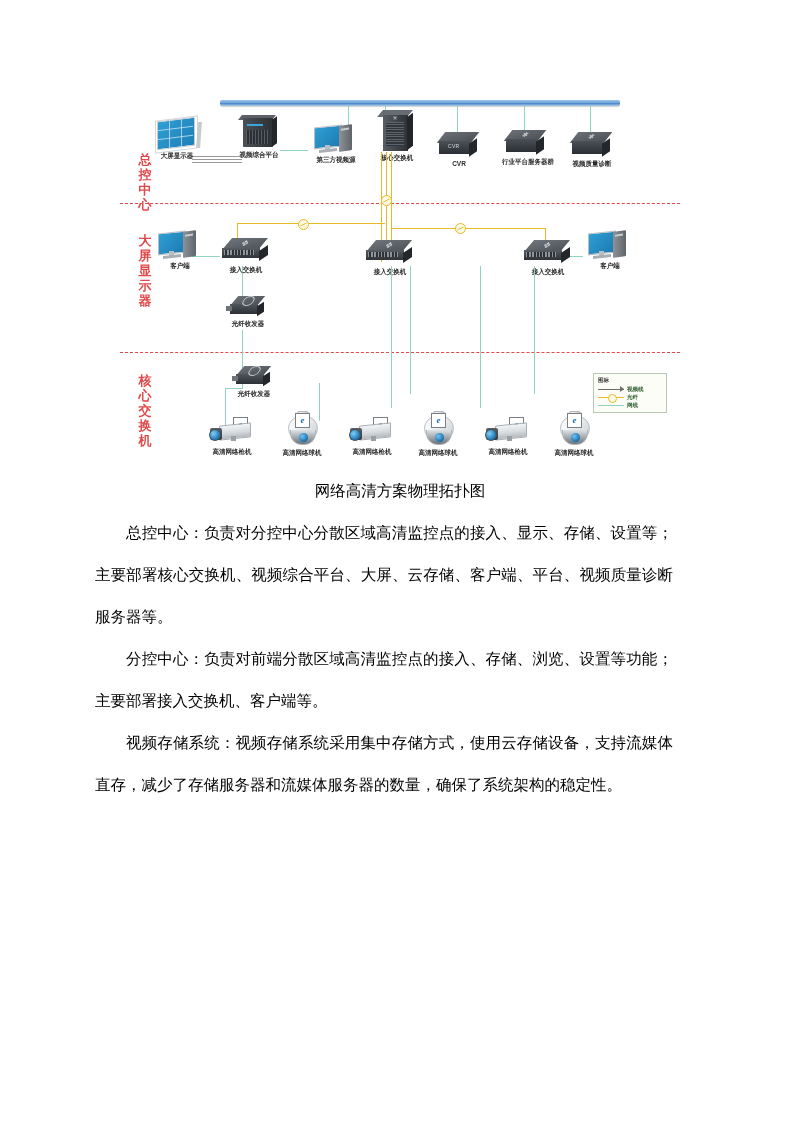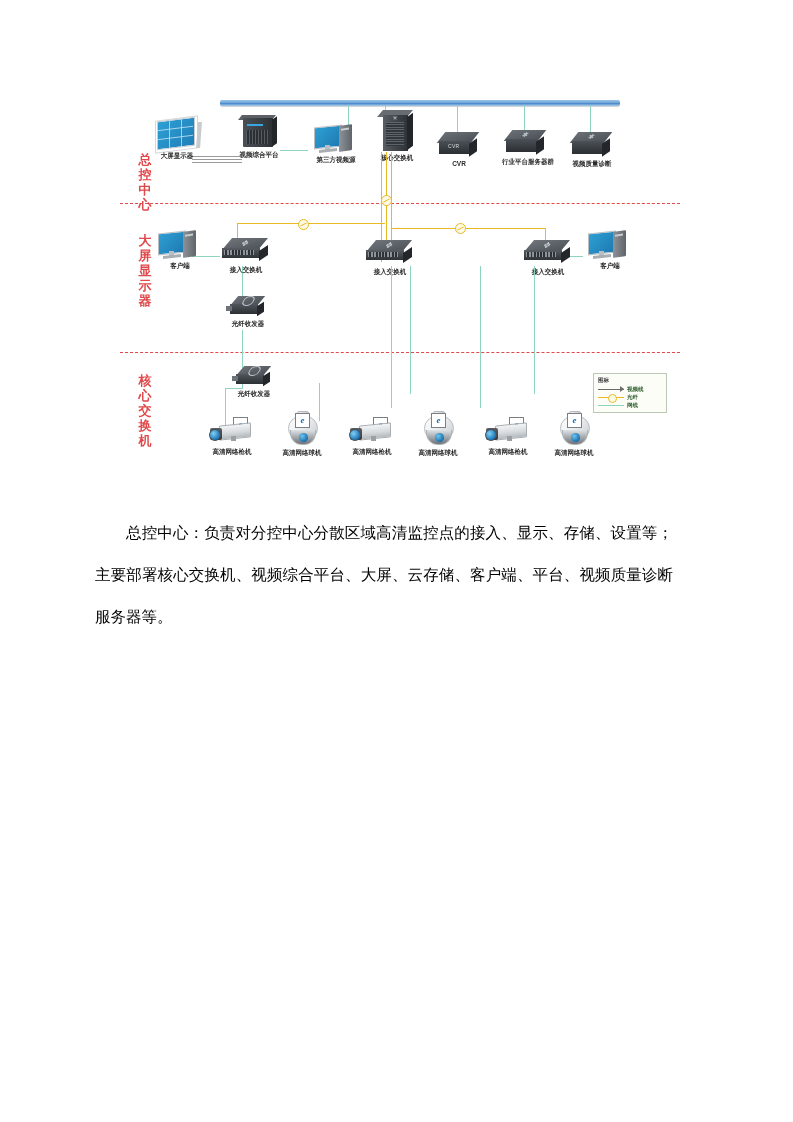--- a/index.html
+++ b/index.html
@@ -550,18 +550,21 @@
       <div class="row">
         <span class="swatch">
           <span class="l" style="background:#8fd4bf;"></span>
         </span>
         <span class="lbl">网线</span>
       </div>
     </div>
 
   </div>
 
+  <div class="fig-title">网络高清方案物理拓扑图</div>
 
   <div class="body-text">
     <p>总控中心：负责对分控中心分散区域高清监控点的接入、显示、存储、设置等；主要部署核心交换机、视频综合平台、大屏、云存储、客户端、平台、视频质量诊断服务器等。</p>
+    <p>分控中心：负责对前端分散区域高清监控点的接入、存储、浏览、设置等功能；主要部署接入交换机、客户端等。</p>
+    <p class="last">视频存储系统：视频存储系统采用集中存储方式，使用云存储设备，支持流媒体直存，减少了存储服务器和流媒体服务器的数量，确保了系统架构的稳定性。</p>
   </div>
 
 </div>
 
 </body></html>

